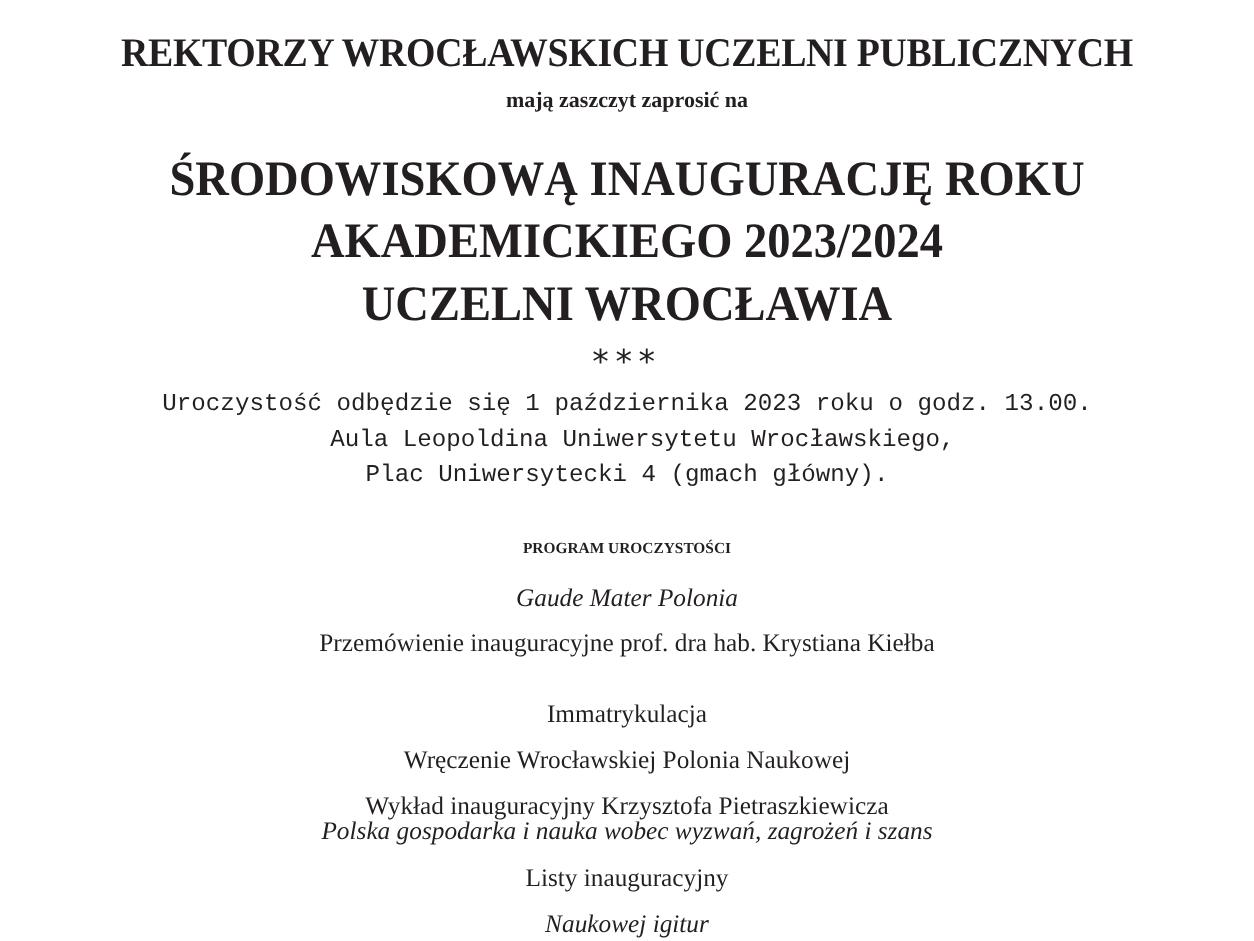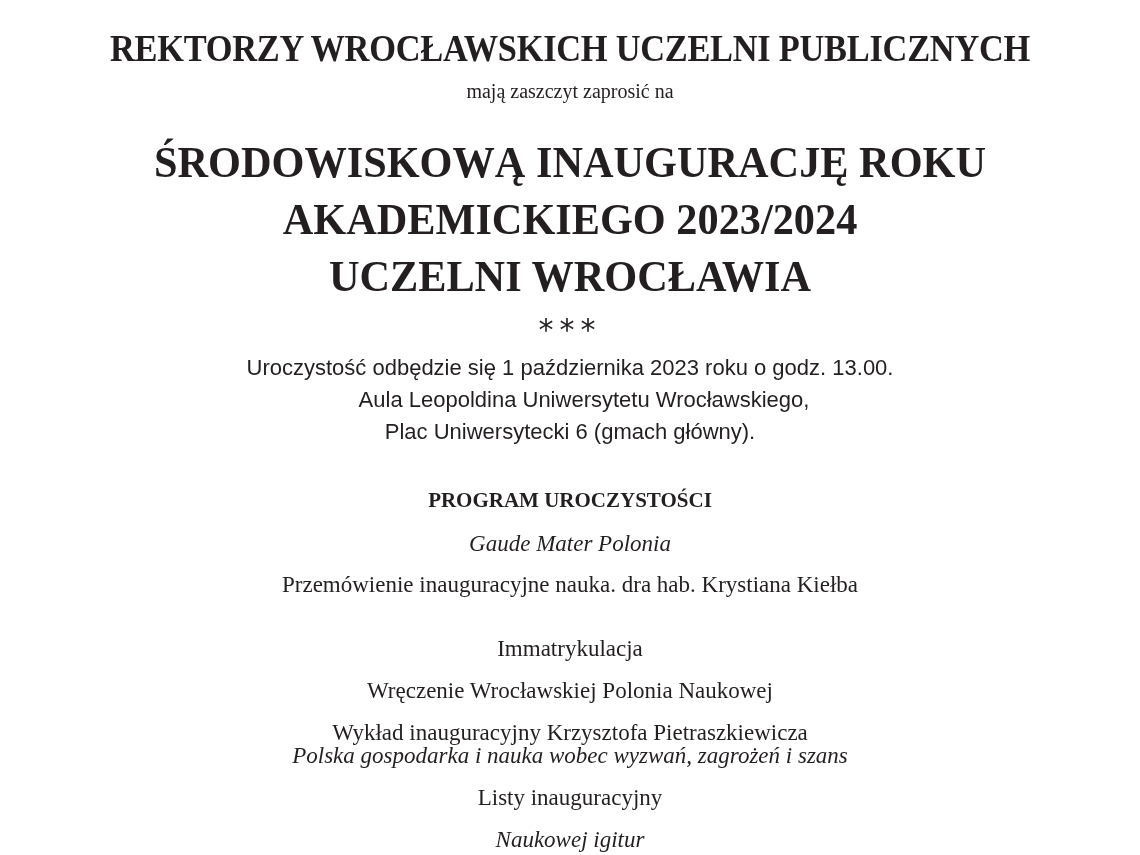--- a/index.html
+++ b/index.html
@@ -34,21 +34,21 @@
       font-family: "Liberation Serif", serif;
       font-weight: bold;
       font-size: 37px;
       letter-spacing: -0.3px;
       transform: scaleX(0.93);
       line-height: 44px;
     }
     .invite-line {
       top: 78px;
       font-family: "Liberation Serif", serif;
-      font-weight: normal;
+      font-weight: bold;
       font-size: 20px;
       line-height: 26px;
     }
     .main-title {
       font-family: "Liberation Serif", serif;
       font-weight: bold;
       font-size: 45px;
       line-height: 52px;
       transform: scaleX(0.94);
     }
@@ -56,32 +56,32 @@
     .main-title.l2 { top: 193px; }
     .main-title.l3 { top: 250px; }
     .stars {
       top: 312px;
       font-family: "DejaVu Sans", sans-serif;
       font-size: 30px;
       line-height: 36px;
       letter-spacing: 6px;
     }
     .info {
-      font-family: Liberation Sans, sans-serif;
+      font-family: Liberation Mono, monospace;
       font-size: 22px;
       line-height: 28px;
     }
     .info.l1 { top: 354px; }
     .info.l2 { top: 386px; margin-left: 14px; }
     .info.l3 { top: 418px; }
     .program-heading {
       top: 488px;
       font-family: "Liberation Serif", serif;
       font-weight: bold;
-      font-size: 21px;
+      font-size: 14px;
       line-height: 24px;
     }
     .prog {
       font-family: "Liberation Serif", serif;
       font-size: 23px;
       line-height: 24px;
     }
     .prog.italic { font-style: italic; }
   </style>
 </head>
@@ -93,26 +93,26 @@
   <div class="line invite-line">mają zaszczyt zaprosić na</div>
 
   <div class="line main-title l1">ŚRODOWISKOWĄ INAUGURACJĘ ROKU</div>
   <div class="line main-title l2">AKADEMICKIEGO 2023/2024</div>
   <div class="line main-title l3">UCZELNI WROCŁAWIA</div>
 
   <div class="line stars">***</div>
 
   <div class="line info l1">Uroczystość odbędzie się 1 października 2023 roku o godz. 13.00.</div>
   <div class="line info l2">Aula Leopoldina Uniwersytetu Wrocławskiego,</div>
-  <div class="line info l3">Plac Uniwersytecki 6 (gmach główny).</div>
+  <div class="line info l3">Plac Uniwersytecki 4 (gmach główny).</div>
 
   <div class="line program-heading">PROGRAM UROCZYSTOŚCI</div>
 
   <div class="line prog italic" style="top:532px">Gaude Mater Polonia</div>
-  <div class="line prog" style="top:573px">Przemówienie inauguracyjne nauka. dra hab. Krystiana Kiełba</div>
+  <div class="line prog" style="top:573px">Przemówienie inauguracyjne prof. dra hab. Krystiana Kiełba</div>
   <div class="line prog" style="top:637px">Immatrykulacja</div>
   <div class="line prog" style="top:679px">Wręczenie Wrocławskiej Polonia Naukowej</div>
   <div class="line prog italic" style="top:744px">Polska gospodarka i nauka wobec wyzwań, zagrożeń i szans</div>
   <div class="line prog" style="top:721px">Wykład inauguracyjny Krzysztofa Pietraszkiewicza</div>
   <div class="line prog" style="top:786px">Listy inauguracyjny</div>
   <div class="line prog italic" style="top:828px">Naukowej igitur</div>
 
 </div>
 
 </body></html>

